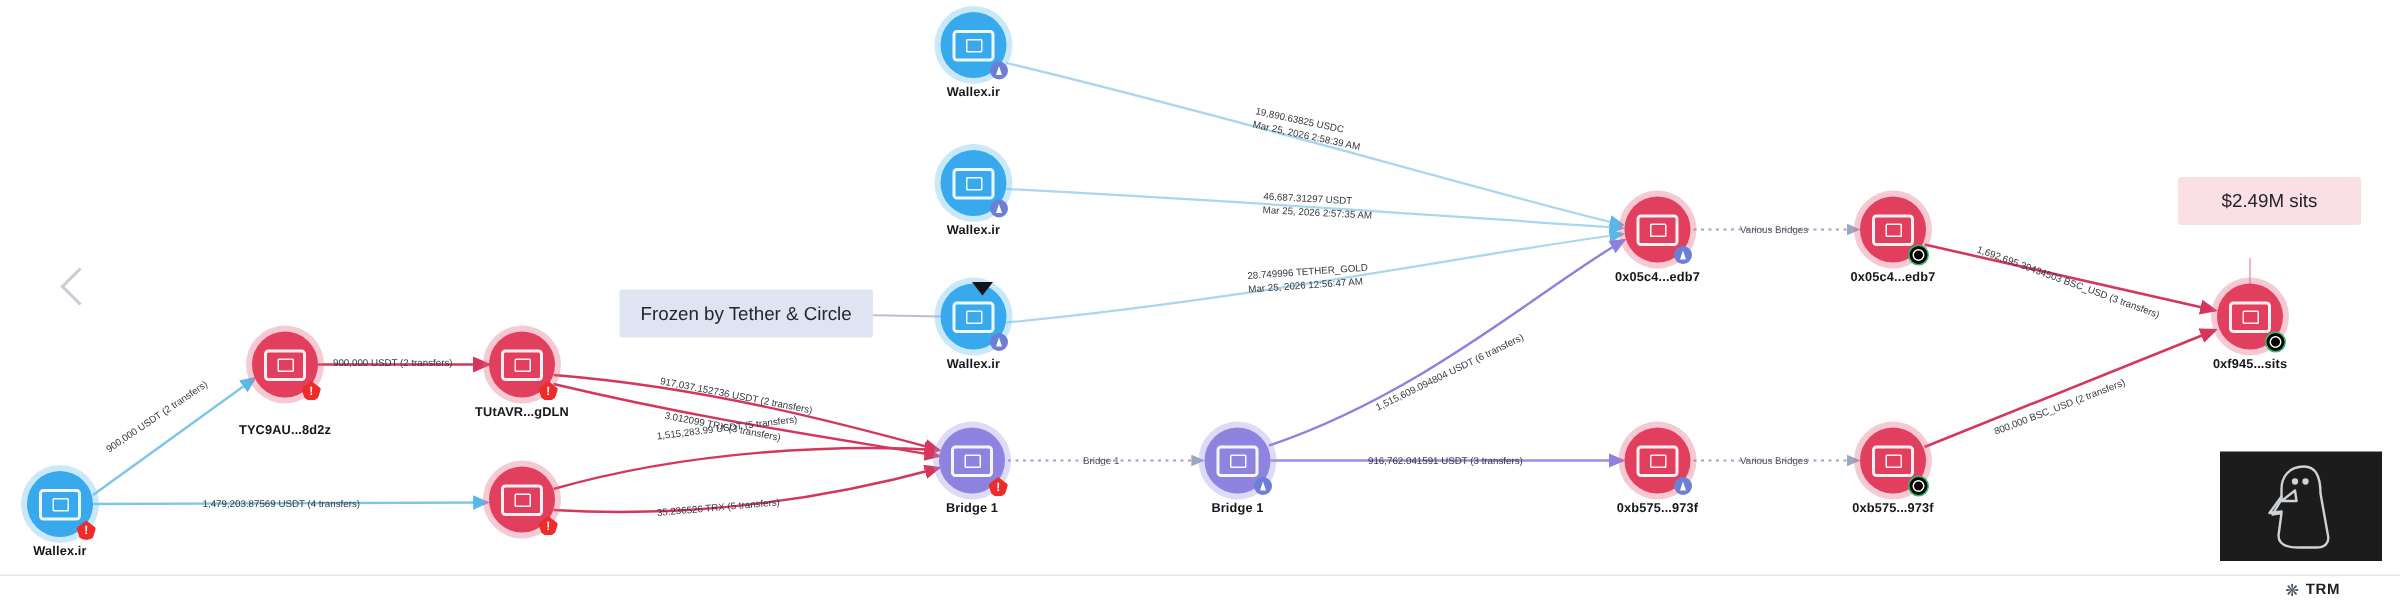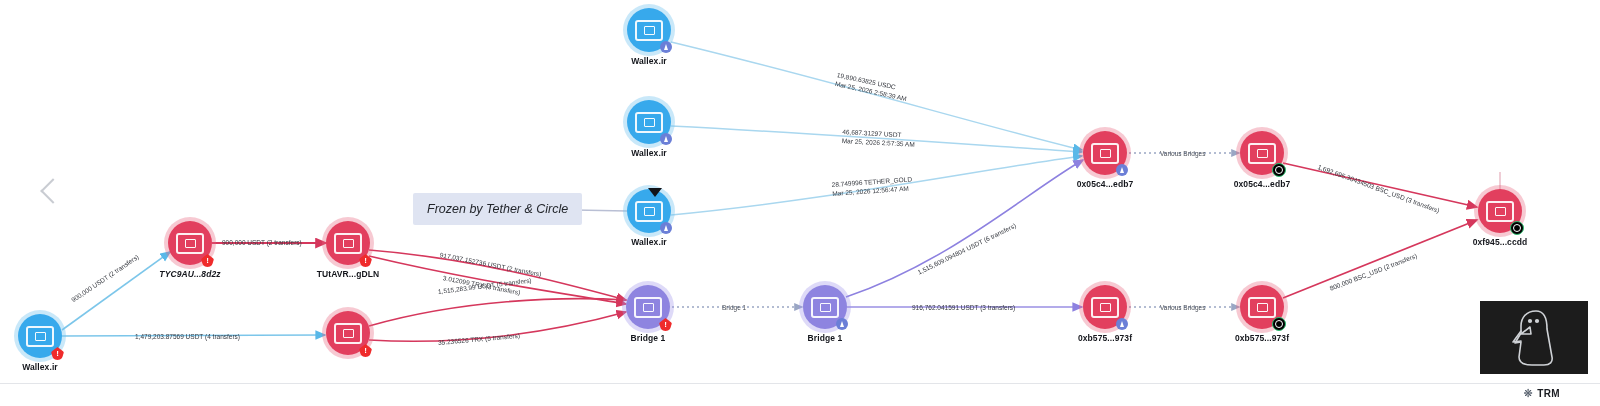--- a/index.html
+++ b/index.html
@@ -197,21 +197,21 @@
         </div>
         <span class="badge eth"></span>
       </div>
       <div class="node-label" style="left: 649px; top: 237px;">Wallex.ir</div>
       <div class="node red" style="left: 190px; top: 243px;">
         <div class="glyph">
           <i></i>
         </div>
         <span class="badge risk"></span>
       </div>
-      <div class="node-label" style="left: 190px; top: 269px; font-style: italic;">TYC9AU...8d2z</div>
+      <div class="node-label" style="left: 190px; top: 281px;">TYC9AU...8d2z</div>
       <div class="node red" style="left: 348px; top: 243px;">
         <div class="glyph">
           <i></i>
         </div>
         <span class="badge risk"></span>
       </div>
       <div class="node-label" style="left: 348px; top: 269px; text-align: right;">TUtAVR...gDLN</div>
       <div class="node red" style="left: 348px; top: 333px;">
         <div class="glyph">
           <i></i>
@@ -259,21 +259,21 @@
         </div>
         <span class="badge bsc"></span>
       </div>
       <div class="node-label" style="left: 1262px; top: 333px;">0xb575...973f</div>
       <div class="node red" style="left: 1500px; top: 211px;">
         <div class="glyph">
           <i></i>
         </div>
         <span class="badge bsc"></span>
       </div>
-      <div class="node-label" style="left: 1500px; top: 237px;">0xf945...ccdd</div>
+      <div class="node-label" style="left: 1500px; top: 237px;">0xf945...sits</div>
     </div>
 
   <div id="label-layer">
       <div class="edge-label" style="left: 72px; top: 296px; transform: rotate(-34deg);">
         <div>900,000 USDT (2 transfers)</div>
       </div>
       <div class="edge-label" style="left: 135px; top: 332px; transform: rotate(0deg);">
         <div>1,479,203.87569 USDT (4 transfers)</div>
       </div>
       <div class="edge-label" style="left: 222px; top: 238px; transform: rotate(0deg);">
@@ -319,22 +319,23 @@
         <div>Various Bridges</div>
       </div>
       <div class="edge-label" style="left: 1318px; top: 162px; transform: rotate(20deg);">
         <div>1,692,695.30434503 BSC_USD (3 transfers)</div>
       </div>
       <div class="edge-label" style="left: 1330px; top: 284px; transform: rotate(-21deg);">
         <div>800,000 BSC_USD (2 transfers)</div>
       </div>
     </div>
 
-  <div class="annotation blueish" style="left:413px;top:193px;font-style:italic;">Frozen by Tether &amp; Circle</div>
-
+  <div class="annotation blueish" style="left:413px;top:193px;">Frozen by Tether &amp; Circle</div>
+
+  <div class="annotation pinkish" style="left:1452px;top:118px;width:94px;">$2.49M sits</div>
 
   <div id="back-chevron"></div>
   <div id="filter-caret"></div>
 
   <div id="watermark">
     <svg width="56" height="62" viewBox="0 0 56 62" fill="none" stroke="#cfd2d6" stroke-width="1.6" stroke-linejoin="round" stroke-linecap="round">
       <path d="M30 4 C20 4 15 11 15 19 L15 26 L9 36 L15 35 L13 50 C13 56 18 58 26 58 L38 58 C44 58 47 55 46 50 L41 22 C41 11 38 4 30 4 Z"></path>
       <path d="M15 24 L7 35 L15 34"></path>
       <circle cx="24" cy="14" r="1.3" fill="#cfd2d6"></circle>
       <circle cx="31" cy="14" r="1.3" fill="#cfd2d6"></circle>

